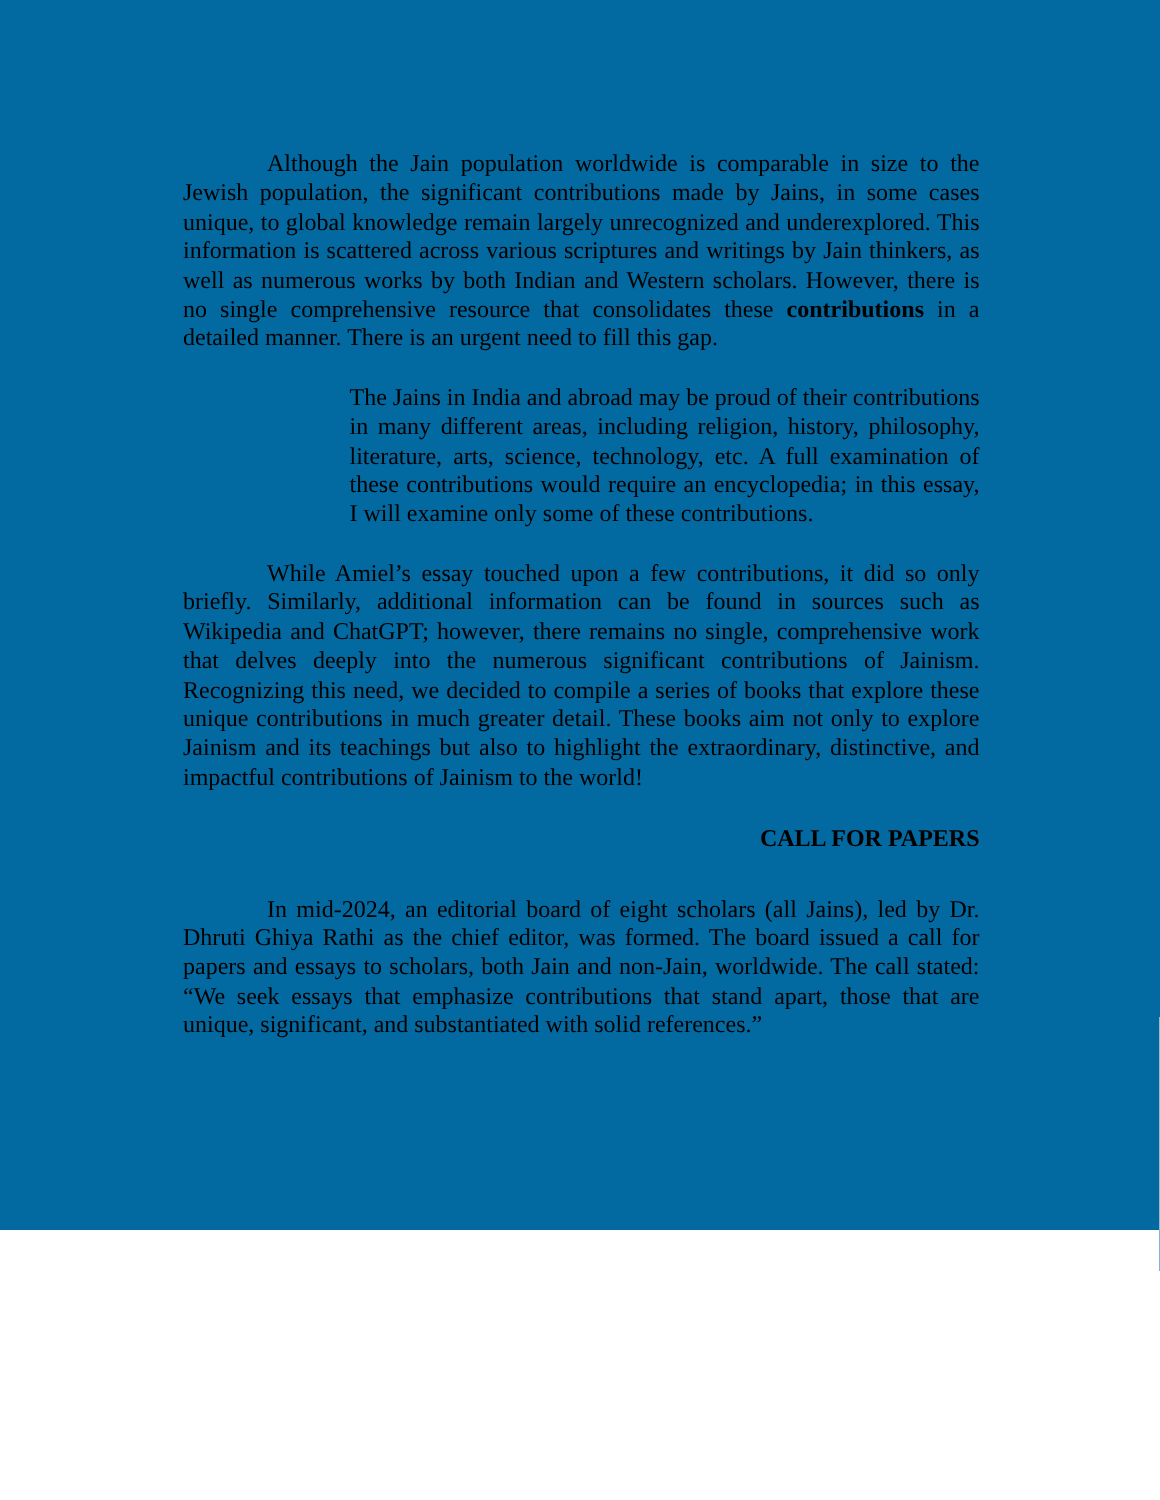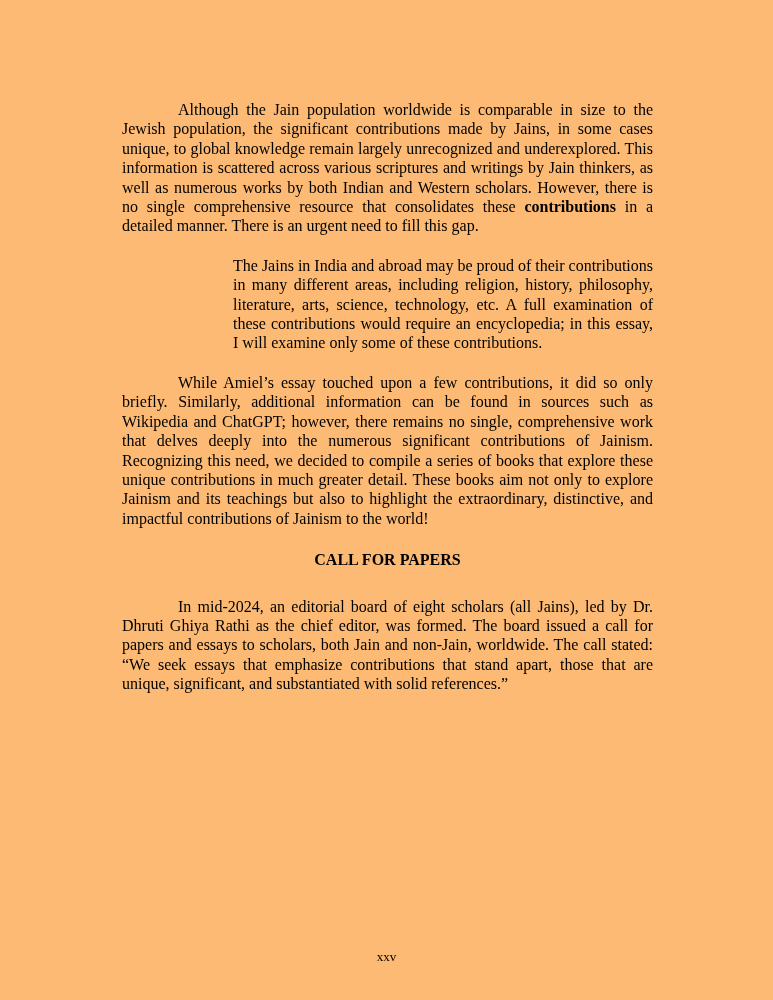--- a/index.html
+++ b/index.html
@@ -3,23 +3,23 @@
 <meta charset="utf-8">
 <style>
   html, body {
     margin: 0;
     padding: 0;
     background: #ffffff;
   }
   .page {
     position: relative;
     width: 773px;
-    height: 1000px;
+    height: 820px;
     box-sizing: border-box;
-    background: #fdba74;
+    background: #0369a1;
     color: #000000;
     font-family: "Liberation Serif", serif;
     padding: 100px 120px 0 122px;
     overflow: hidden;
   }
   .para {
     font-size: 16px;
     line-height: 19.4px;
     text-align: justify;
     text-indent: 56px;
@@ -33,21 +33,21 @@
     line-height: 19.4px;
     text-align: justify;
     text-indent: 0;
     margin: 0 0 20px 111px;
     font-family: Liberation Serif, serif;
   }
   .section-heading {
     font-size: 16px;
     line-height: 19.4px;
     font-weight: bold;
-    text-align: center;
+    text-align: right;
     text-indent: 0;
     margin: 22px 0 27px 0;
   }
   .page-number {
     position: absolute;
     left: 0;
     right: 0;
     bottom: 36px;
     text-align: center;
     font-size: 13px;
@@ -65,15 +65,14 @@
 
 
   <div class="quote">The Jains in India and abroad may be proud of their contributions in many different areas, including religion, history, philosophy, literature, arts, science, technology, etc. A full examination of these contributions would require an encyclopedia; in this essay, I will examine only some of these contributions.</div>
 
   <p class="para">While Amiel’s essay touched upon a few contributions, it did so only briefly. Similarly, additional information can be found in sources such as Wikipedia and ChatGPT; however, there remains no single, comprehensive work that delves deeply into the numerous significant contributions of Jainism. Recognizing this need, we decided to compile a series of books that explore these unique contributions in much greater detail. These books aim not only to explore Jainism and its teachings but also to highlight the extraordinary, distinctive, and impactful contributions of Jainism to the world!</p>
 
   <h2 class="section-heading">CALL FOR PAPERS</h2>
 
   <p class="para">In mid-2024, an editorial board of eight scholars (all Jains), led by Dr. Dhruti Ghiya Rathi as the chief editor, was formed. The board issued a call for papers and essays to scholars, both Jain and non-Jain, worldwide. The call stated: “We seek essays that emphasize contributions that stand apart, those that are unique, significant, and substantiated with solid references.”</p>
 
-  <div class="page-number">xxv</div>
 
 </div>
 
 </body></html>

